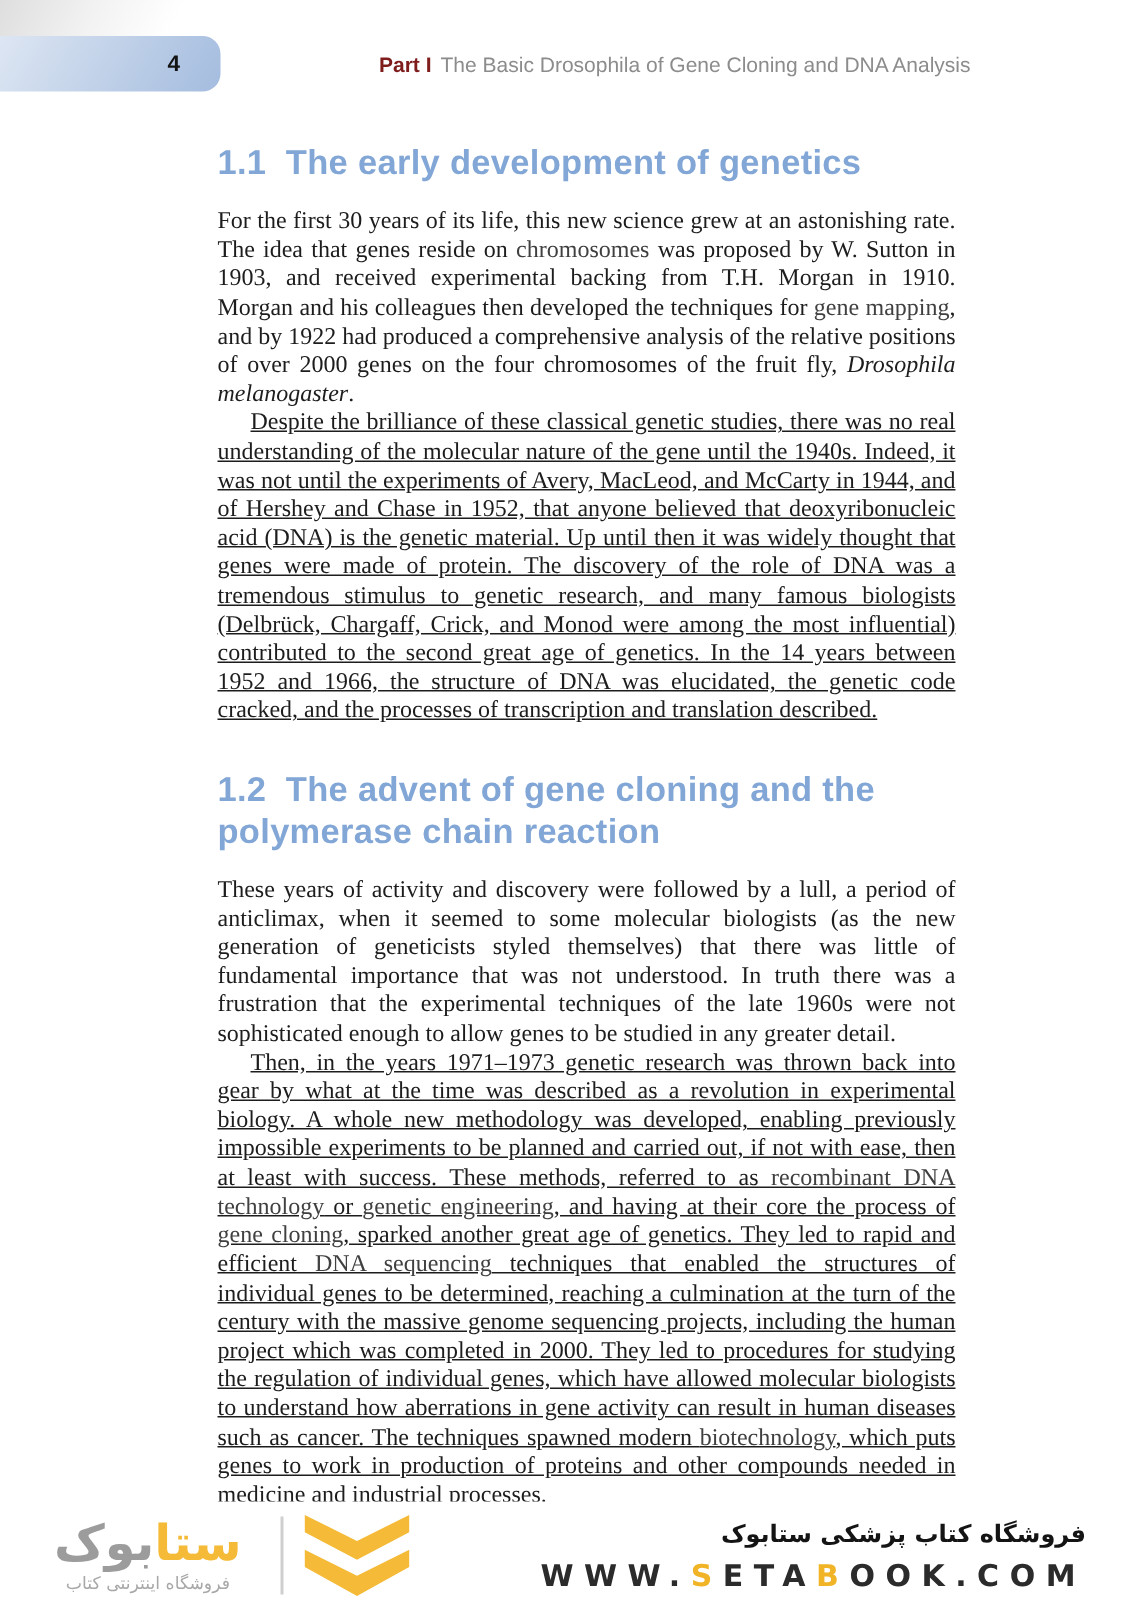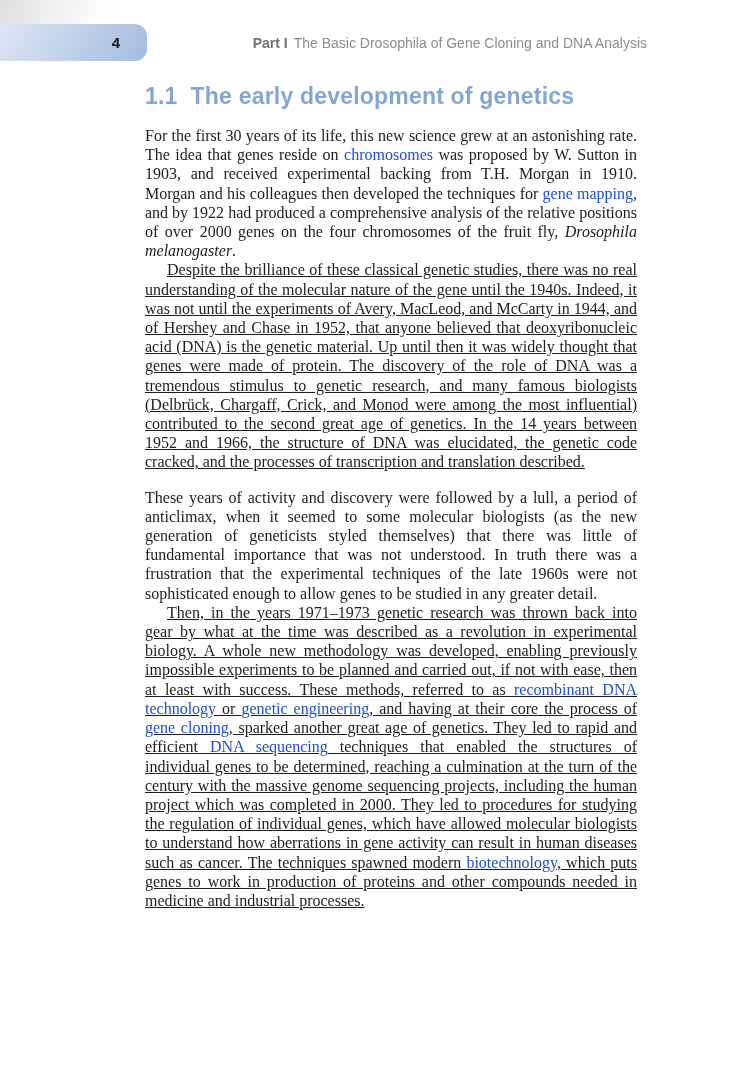--- a/index.html
+++ b/index.html
@@ -20,36 +20,36 @@
     background:linear-gradient(120deg,#dde6f3 0%,#c3d3e9 45%,#a4bcdf 100%);
     display:flex;align-items:center;justify-content:flex-end;
     padding-right:27px;box-sizing:border-box;
     font-family:"Liberation Sans",sans-serif;font-weight:bold;font-size:15px;color:#141414;
   }
   
   .running-header{
     position:absolute;top:35px;right:105px;white-space:nowrap;
     font-family:"Liberation Sans",sans-serif;font-size:14px;color:#8c8c8c;
   }
-  .running-header .part-label{color:#737373;font-weight:bold;margin-right:6px;}
+  .running-header .part-label{color:#7f1d1d;font-weight:bold;margin-right:6px;}
   
-  .column{position:absolute;left:145px;top:4px;width:492px;}
+  .column{position:absolute;left:145px;top:16px;width:492px;}
   h2.section-heading{
     margin:0;font-family:"Liberation Sans",sans-serif;font-weight:bold;
     font-size:23px;line-height:28px;color:#82a7d6;letter-spacing:0.2px;
   }
   h2 .sec-num{margin-right:13px;}
   #sec1 h2{padding-top:78px;}
   #sec2 h2{padding-top:28px;}
   .paras{margin-top:16px;}
   .paras p{
     margin:0;font-size:16px;line-height:19.2px;text-align:justify;color:#1d1d1d;
   }
   .paras p.indent{text-indent:22px;text-decoration:underline;}
-  .paras .term{color:#1d4ed8;}
+  .paras .term{color:#404040;}
   .paras .italic{font-style:italic;}
   
   .footer{
     position:absolute;left:0;right:0;bottom:0;height:78px;background:#ffffff;
     display:flex;align-items:center;justify-content:space-between;
     padding:0 28px 6px 36px;box-sizing:border-box;
   }
   .brand{display:flex;align-items:center;}
   .wordmark-block{text-align:center;margin-right:14px;}
   .wordmark{
@@ -93,22 +93,42 @@
     <h2 class="section-heading">
       <span class="sec-num">1.1</span><span>The early development of genetics</span>
     </h2>
     <div class="paras">
         <p><span>For the first 30 years of its life, this new science grew at an astonishing rate. The idea that genes reside on </span><span class="term">chromosomes</span><span> was proposed by W. Sutton in 1903, and received experimental backing from T.H. Morgan in 1910. Morgan and his colleagues then developed the techniques for </span><span class="term">gene mapping</span><span>, and by 1922 had produced a comprehensive analysis of the relative positions of over 2000 genes on the four chromosomes of the fruit fly, </span><span class="italic">Drosophila melanogaster</span><span>.</span></p>
         <p class="indent"><span>Despite the brilliance of these classical genetic studies, there was no real understanding of the molecular nature of the gene until the 1940s. Indeed, it was not until the experiments of Avery, MacLeod, and McCarty in 1944, and of Hershey and Chase in 1952, that anyone believed that deoxyribonucleic acid (DNA) is the genetic material. Up until then it was widely thought that genes were made of protein. The discovery of the role of DNA was a tremendous stimulus to genetic research, and many famous biologists (Delbrück, Chargaff, Crick, and Monod were among the most influential) contributed to the second great age of genetics. In the 14 years between 1952 and 1966, the structure of DNA was elucidated, the genetic code cracked, and the processes of transcription and translation described.</span></p>
       </div>
   </section>
 
   <section id="sec2">
+    <h2 class="section-heading">
+      <span class="sec-num">1.2</span><span>The advent of gene cloning and the polymerase chain reaction</span>
+    </h2>
     <div class="paras">
         <p><span>These years of activity and discovery were followed by a lull, a period of anticlimax, when it seemed to some molecular biologists (as the new generation of geneticists styled themselves) that there was little of fundamental importance that was not understood. In truth there was a frustration that the experimental techniques of the late 1960s were not sophisticated enough to allow genes to be studied in any greater detail.</span></p>
         <p class="indent"><span>Then, in the years 1971–1973 genetic research was thrown back into gear by what at the time was described as a revolution in experimental biology. A whole new methodology was developed, enabling previously impossible experiments to be planned and carried out, if not with ease, then at least with success. These methods, referred to as </span><span class="term">recombinant DNA technology</span><span> or </span><span class="term">genetic engineering</span><span>, and having at their core the process of </span><span class="term">gene cloning</span><span>, sparked another great age of genetics. They led to rapid and efficient </span><span class="term">DNA sequencing</span><span> techniques that enabled the structures of individual genes to be determined, reaching a culmination at the turn of the century with the massive genome sequencing projects, including the human project which was completed in 2000. They led to procedures for studying the regulation of individual genes, which have allowed molecular biologists to understand how aberrations in gene activity can result in human diseases such as cancer. The techniques spawned modern </span><span class="term">biotechnology</span><span>, which puts genes to work in production of proteins and other compounds needed in medicine and industrial processes.</span></p>
       </div>
   </section>
 
 </div>
 
 <div class="footer">
+  <div class="brand">
+    <div class="wordmark-block">
+      <div class="wordmark">
+        <span class="wm-yellow">ستا</span><span class="wm-gray">بوک</span>
+      </div>
+      <div class="tagline">فروشگاه اینترنتی کتاب</div>
+    </div>
+    <div class="brand-divider"></div>
+    <svg class="emblem" width="74" height="58" viewBox="0 0 76 60" xmlns="http://www.w3.org/2000/svg">
+      <polygon points="2,2 38,20 74,2 74,14 38,33 2,14" fill="#f5bb38"></polygon>
+      <polygon points="2,26 38,44 74,26 74,38 38,58 2,38" fill="#f5bb38"></polygon>
+    </svg>
+  </div>
+  <div class="store-info">
+    <div class="store-name">فروشگاه کتاب پزشکی ستابوک</div>
+    <div class="website"><span>WWW.</span><span class="yellow">S</span><span>ETA</span><span class="yellow">B</span><span>OOK.COM</span></div>
+  </div>
 </div>
 
 </body></html>

